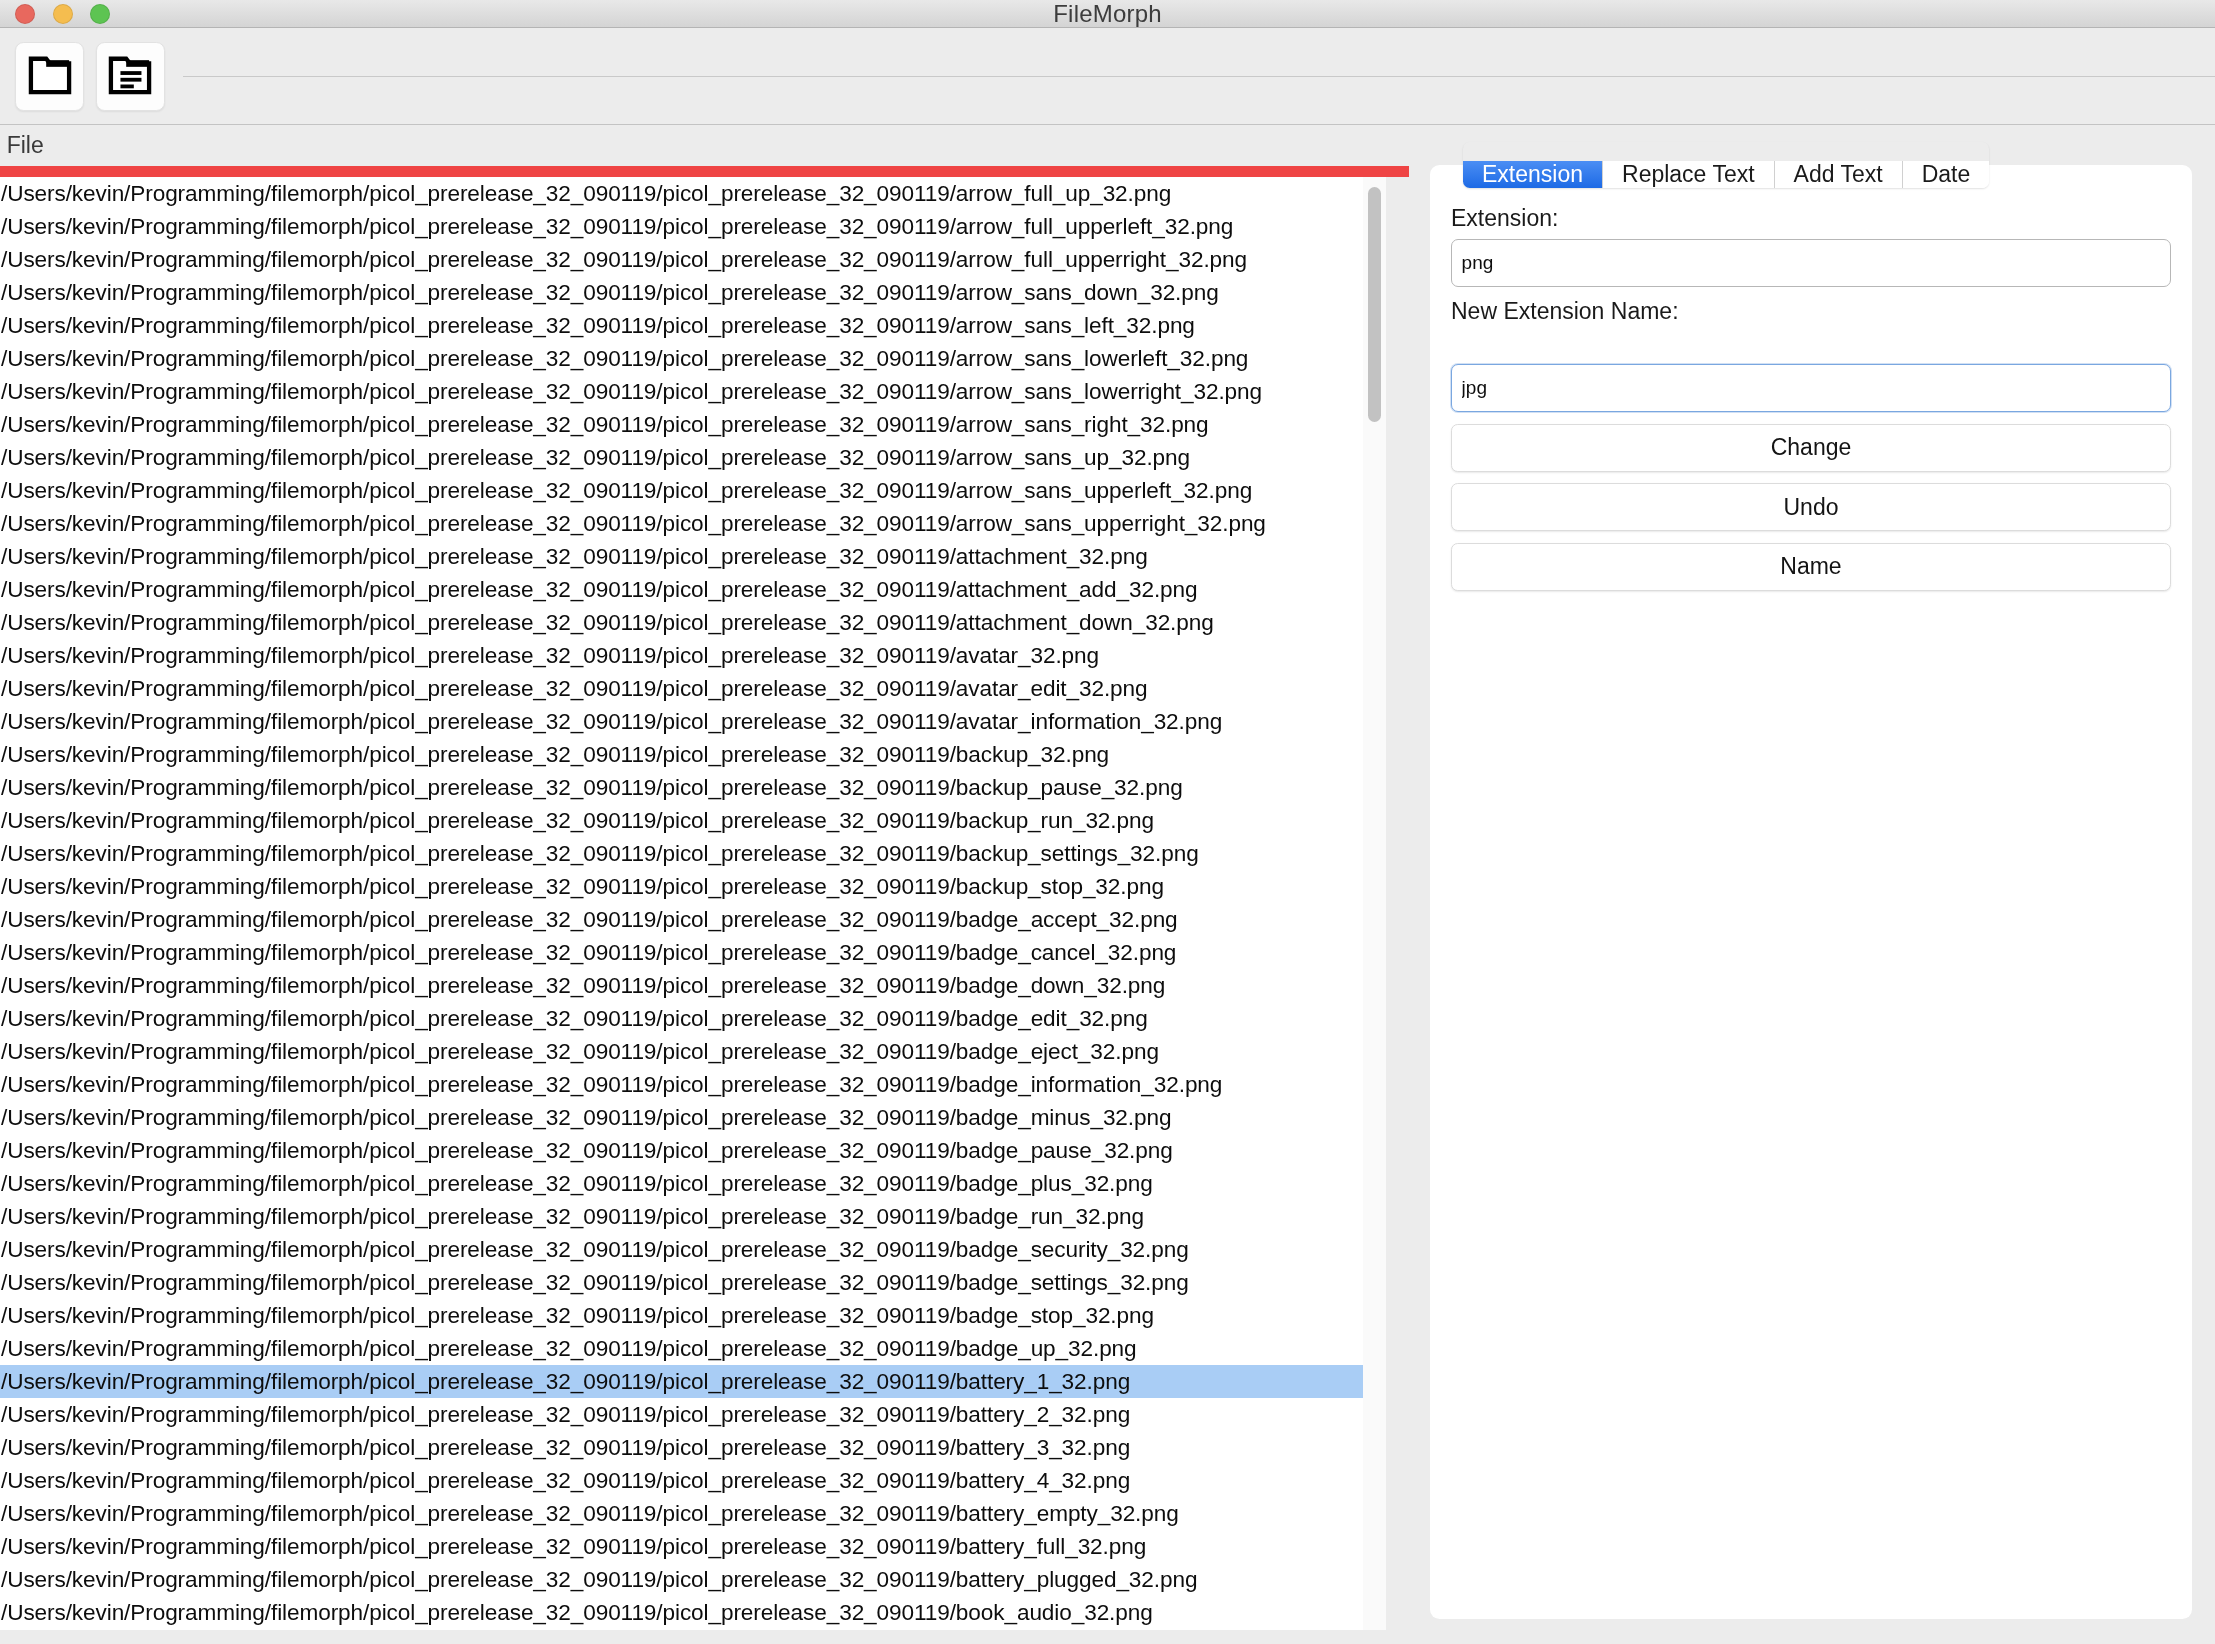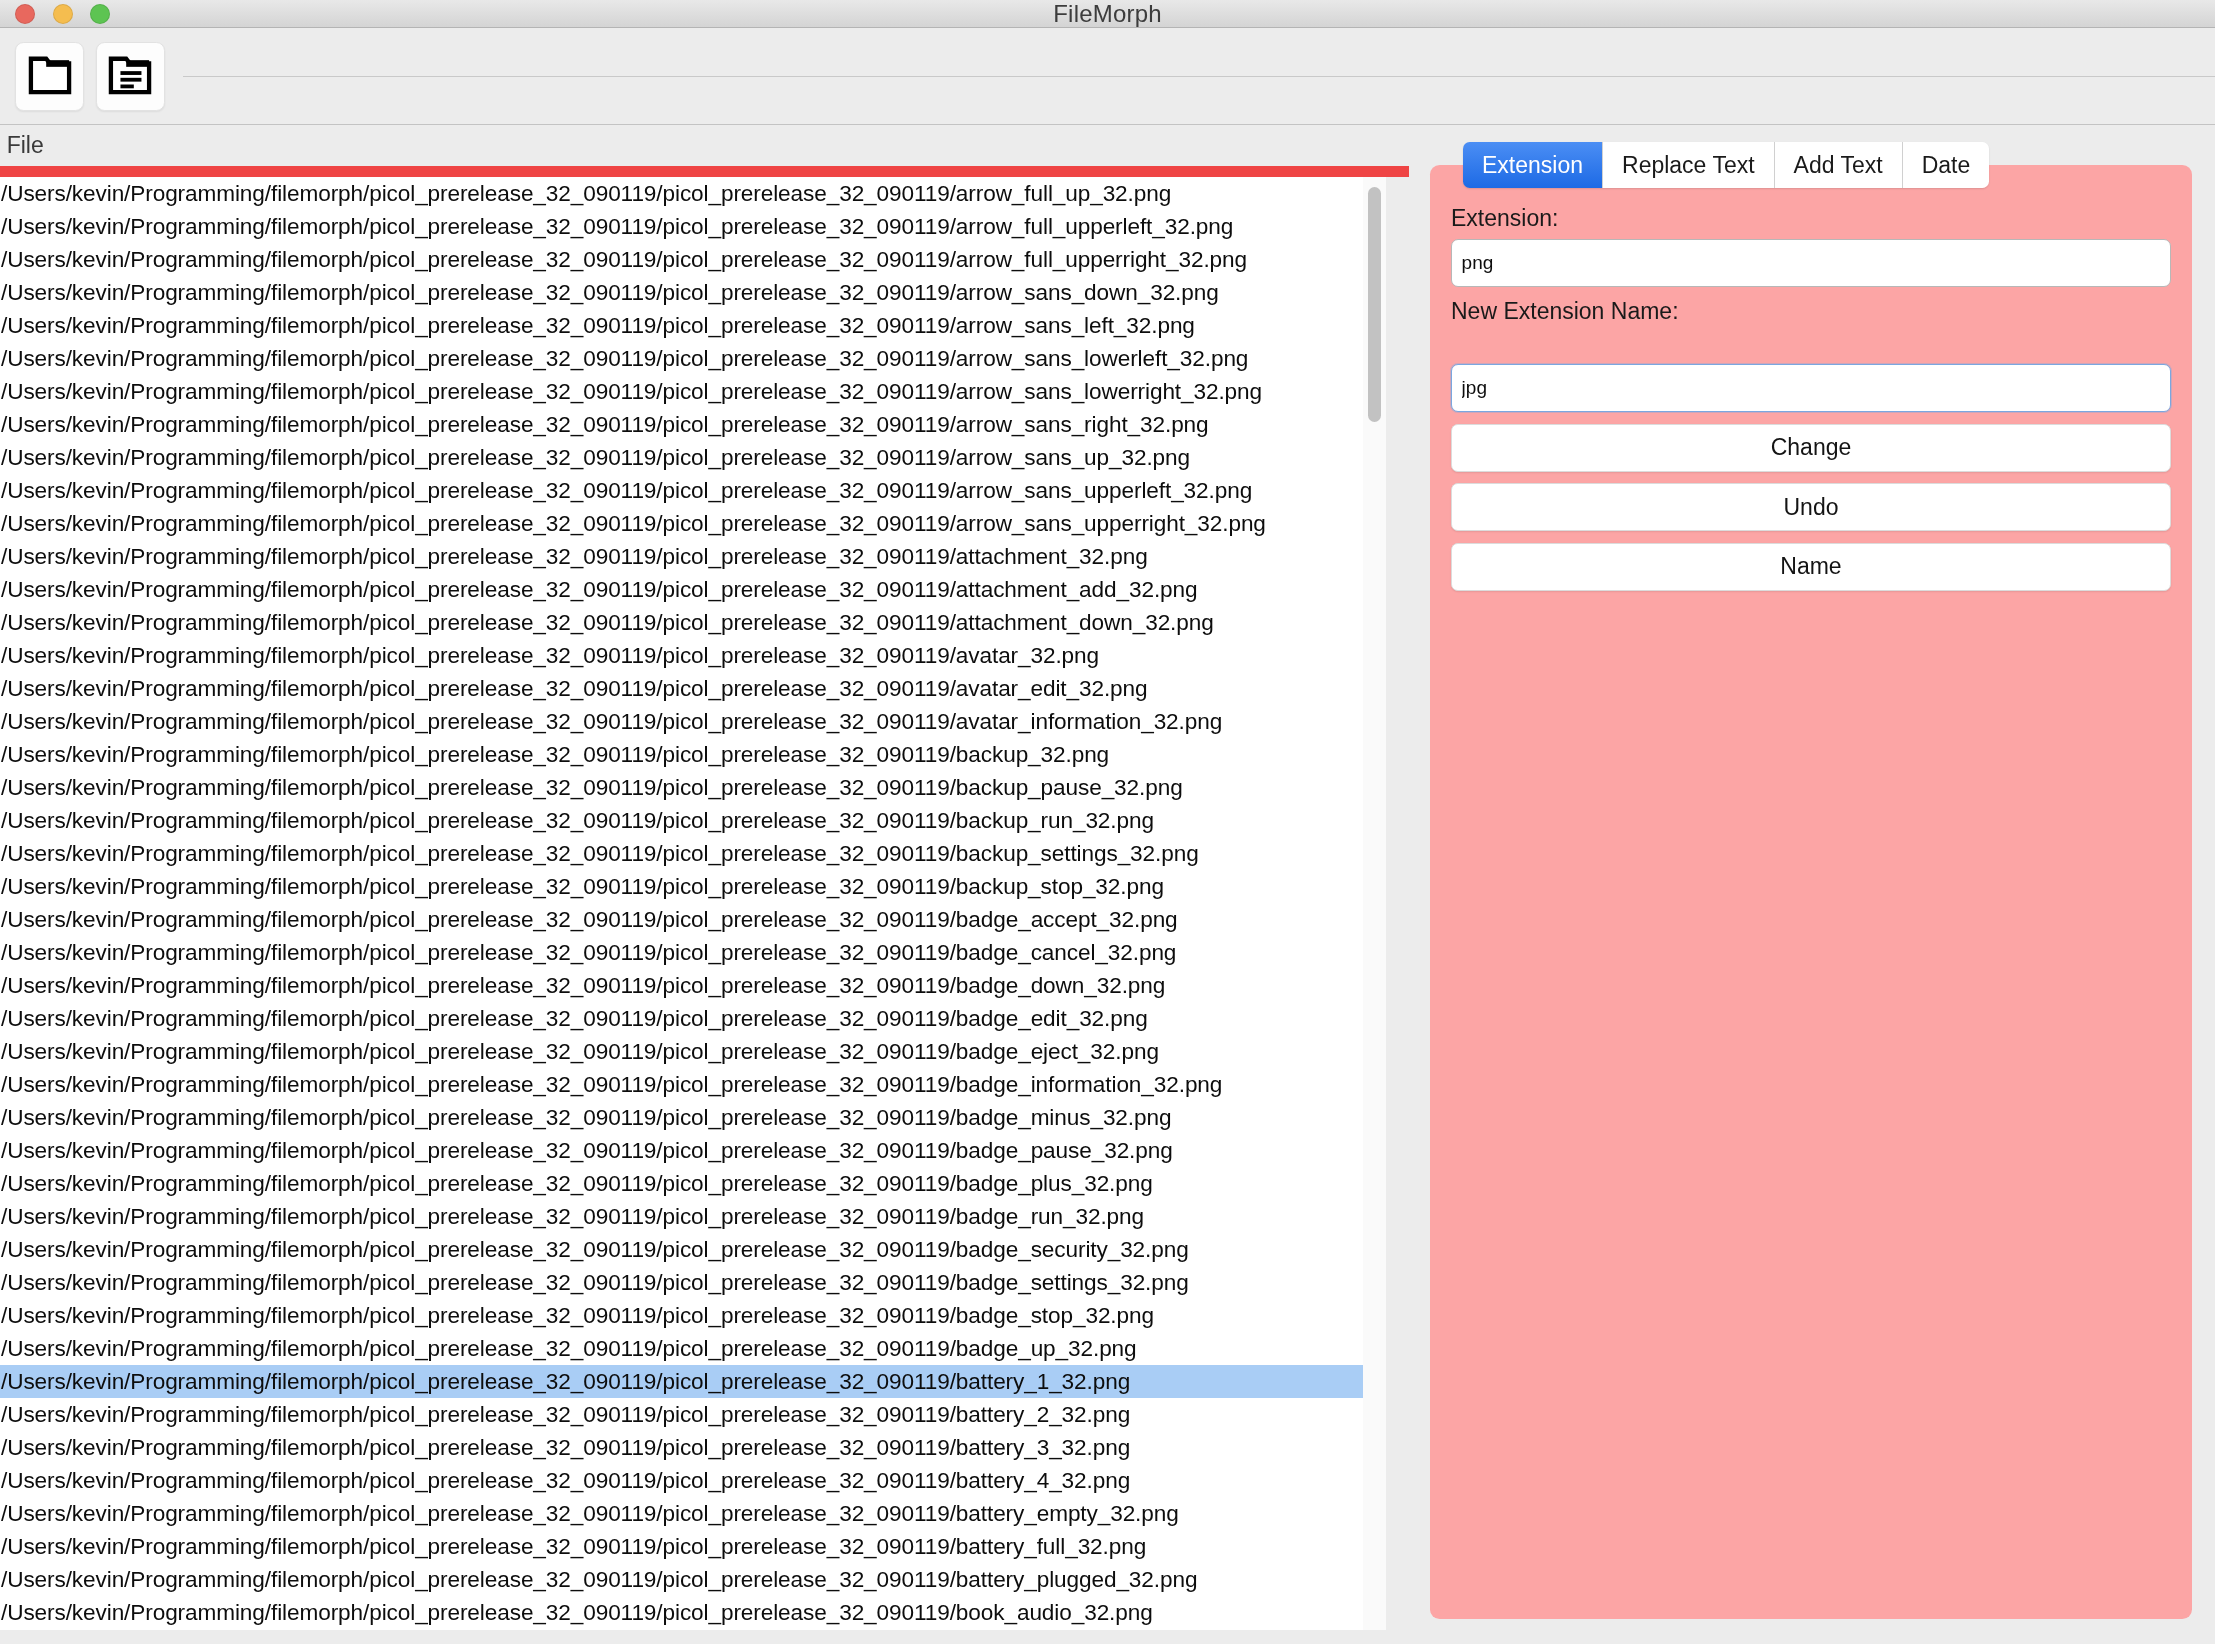--- a/index.html
+++ b/index.html
@@ -159,20 +159,21 @@
   #tabbar {
     position: relative;
     z-index: 3;
     display: flex;
     margin-left: 33px;
     height: 46px;
     border-radius: 6.7px;
     overflow: hidden;
     width: fit-content;
     box-shadow: 0 1px 1.9px rgba(0,0,0,.12);
+    align-items: flex-end;
   }
   .tab {
     display: flex;
     align-items: center;
     justify-content: center;
     padding: 0 19px;
     font-size: 23px;
     color: #1a1a1a;
     background: #ffffff;
     border-right: 1px solid #d0d0d0;
@@ -181,21 +182,21 @@
   }
   .tab:last-child { border-right: none; }
   .tab.active {
     background: linear-gradient(to bottom, #4b8ef4 0%, #1d6ae5 100%);
     color: #ffffff;
   }
 
   #options-panel {
     margin-top: -23px;
     padding: 40px 21px 21px 21px;
-    background: #fca5a5;
+    background: #ffffff;
     border-radius: 9.6px;
     height: 1454px;
   }
   .field-label {
     font-size: 23px;
     color: #1a1a1a;
     margin-bottom: 6.7px;
     display: block;
   }
   .text-field {

